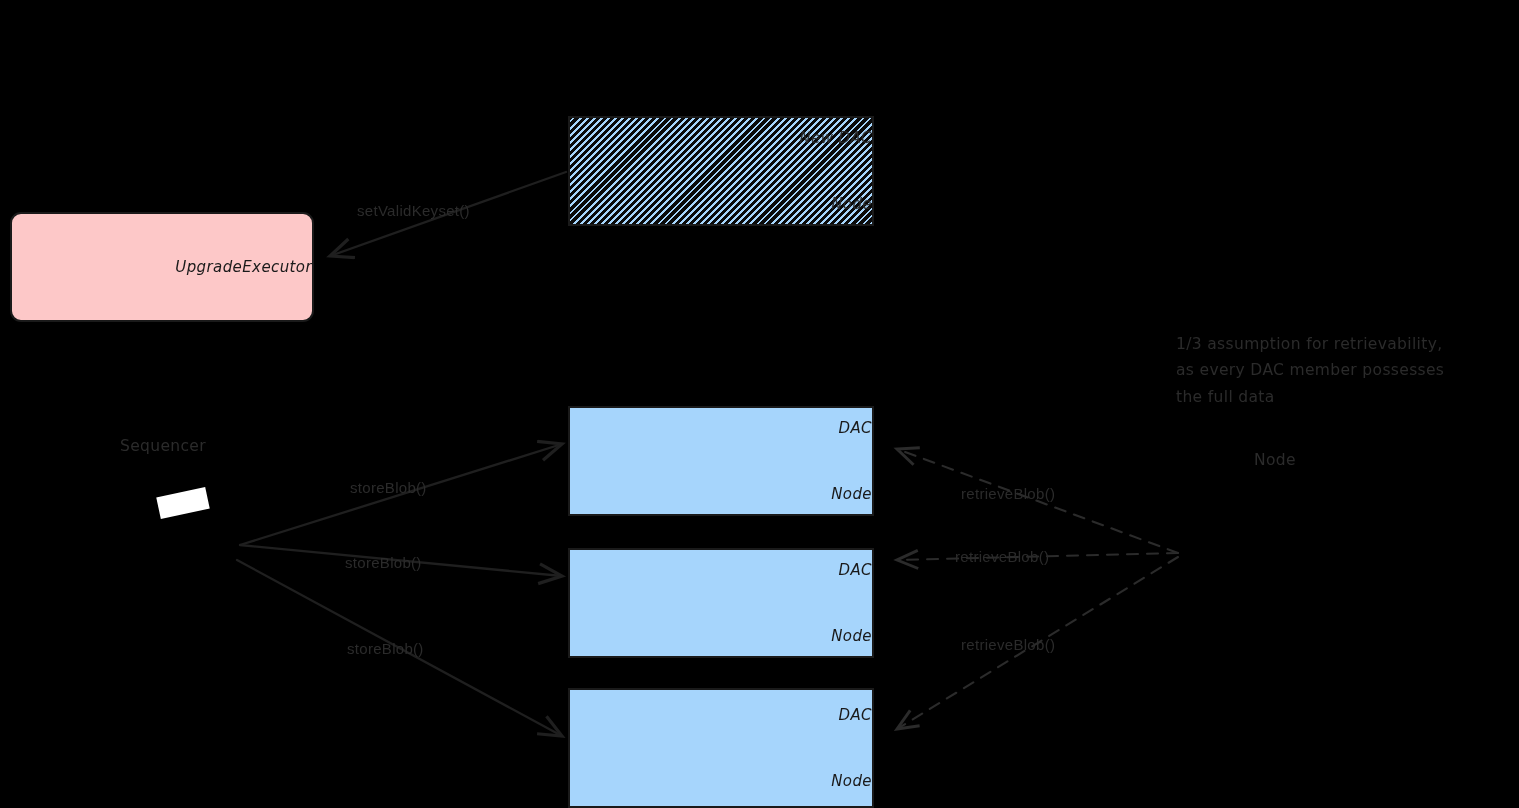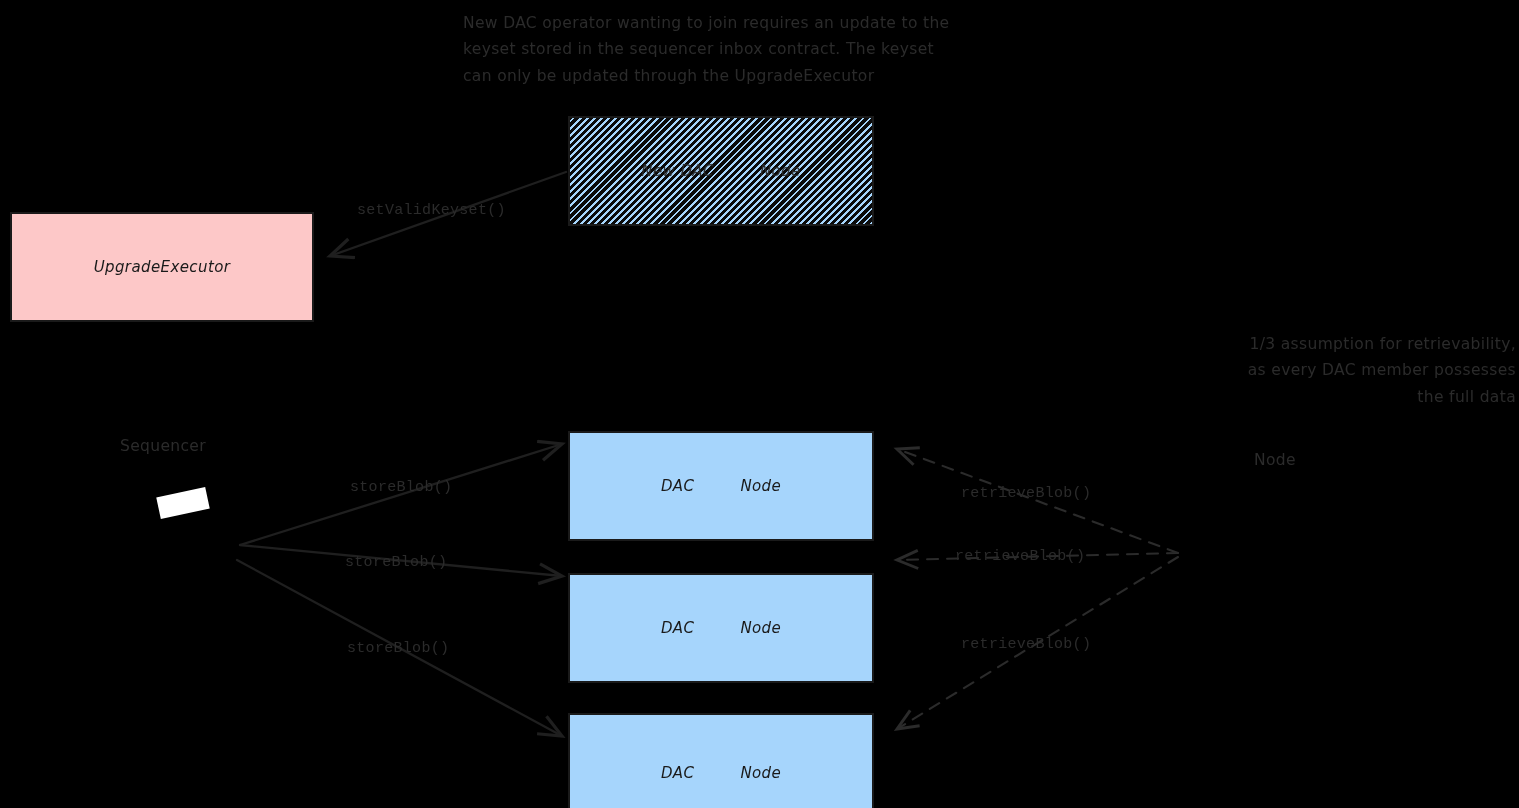--- a/index.html
+++ b/index.html
@@ -15,35 +15,35 @@
     background:#000;
   }
   svg#edges {
     position:absolute; left:0; top:0;
     width:1519px; height:808px;
     pointer-events:none;
   }
   .node {
     position:absolute;
     border:2px solid #1a1a1a;
-    display:flex; flex-direction:row;
-    align-items:center; justify-content:center;
+    display:flex; flex-direction:column;
+    align-items:flex-end; justify-content:center;
     line-height:1.35;
     gap:46px;
   }
   .node-label {
     font-family:"DejaVu Sans", sans-serif;
     font-size:15px;
     font-style:italic;
     color:#1a1a1a;
     text-align:center;
     letter-spacing:.4px;
   }
-  .dac-node { background:#a6d5fc;margin-top:25px; }
-  .pink-node { background:#fdc8c8; }
+  .dac-node { background:#a6d5fc; }
+  .pink-node { background:#fdc8c8;border-radius:11px; }
   .pink-node .node-label { font-size:15px; }
   .hatched {
     background:
       repeating-linear-gradient(
         -45deg,
         #a6d5fc 0px, #a6d5fc 2px,
         #0a0a0a 2px, #0a0a0a 5px
       );
   }
   .hatched .node-label {
@@ -58,21 +58,21 @@
     font-size:15.5px;
     font-family:"DejaVu Sans", sans-serif;
     line-height:1.70;
     white-space:pre-line;
     letter-spacing:.35px;
   }
   .edge-label {
     position:absolute;
     color:#2b2b2b;
     font-size:15px;
-    font-family:Liberation Mono, monospace;
+    font-family:Liberation Sans, sans-serif;
     letter-spacing:.3px;
     white-space:nowrap;
   }
   .plain-label {
     position:absolute;
     color:#2b2b2b;
     font-size:15.5px;
     font-family:"DejaVu Sans", sans-serif;
     letter-spacing:.35px;
     white-space:nowrap;
@@ -137,20 +137,17 @@
   <div class="plain-label" style="left: 1254px; top: 451px;">Node</div>
 
   <div class="edge-label" style="left: 357px; top: 202px;">setValidKeyset()</div>
   <div class="edge-label" style="left: 350px; top: 479px;">storeBlob()</div>
   <div class="edge-label" style="left: 345px; top: 554px;">storeBlob()</div>
   <div class="edge-label" style="left: 347px; top: 640px;">storeBlob()</div>
   <div class="edge-label" style="left: 961px; top: 485px;">retrieveBlob()</div>
   <div class="edge-label" style="left: 955px; top: 548px;">retrieveBlob()</div>
   <div class="edge-label" style="left: 961px; top: 636px;">retrieveBlob()</div>
 
-  <div class="annot" style="left:463px; top:10px; width:640px;">New DAC operator wanting to join requires an update to the
-keyset stored in the sequencer inbox contract. The keyset
-can only be updated through the UpgradeExecutor</div>
-  <div class="annot" style="left:1176px; top:331px; width:340px;text-align:right;">1/3 assumption for retrievability,
+  <div class="annot" style="left:1176px; top:331px; width:340px;">1/3 assumption for retrievability,
 as every DAC member possesses
 the full data</div>
 
 </div>
 
 </body></html>

